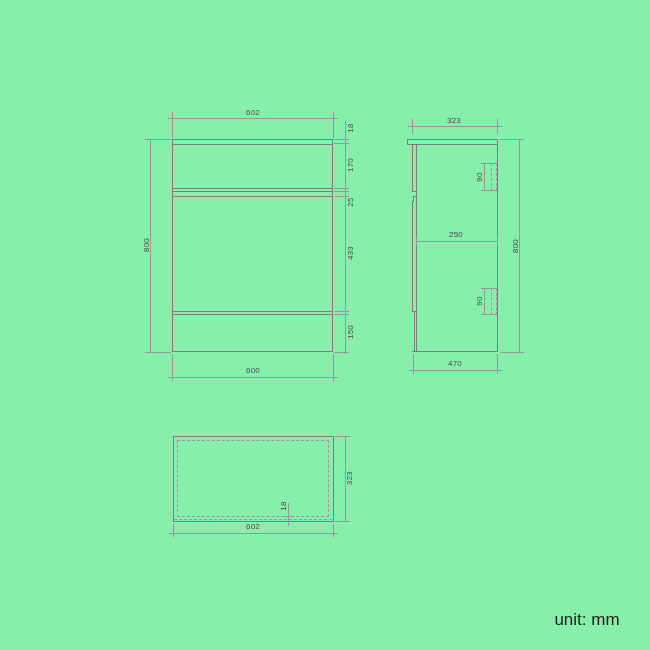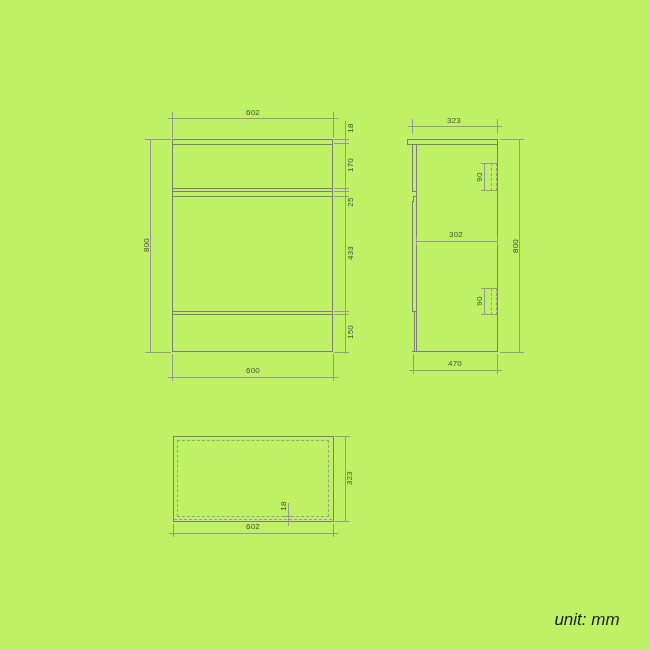--- a/index.html
+++ b/index.html
@@ -1,29 +1,29 @@
 <!DOCTYPE html>
 <html><head>
 <meta charset="utf-8">
 <style>
   html,body{margin:0;padding:0;background:#ffffff;}
-  #canvas{position:relative;width:650px;height:650px;background:#bef264;overflow:hidden;
+  #canvas{position:relative;width:650px;height:650px;background:#86efac;overflow:hidden;
           font-family:"Liberation Sans",sans-serif;}
   
   .h{position:absolute;height:1px;background:#7d7d7d;}
   .v{position:absolute;width:1px;background:#7d7d7d;}
   .h.d,.v.d{background:#979797;}            
   .rect{position:absolute;border:1px solid #7d7d7d;background:transparent;box-sizing:border-box;}
   .dashrect{position:absolute;border:1px dashed #9a9a9a;background:transparent;box-sizing:border-box;}
   .dashh{position:absolute;height:0;border-top:1px dashed #9a9a9a;}
   
   .lbl{position:absolute;transform:translate(-50%,-50%);font-size:8px;line-height:9px;
        color:#4a4a4a;white-space:nowrap;letter-spacing:0.2px;}
   .lbl.rot{transform:translate(-50%,-50%) rotate(-90deg);}
-  .unit{position:absolute;transform:translate(-50%,-50%);font-size:17px;color:#1c1c1c;white-space:nowrap;font-style:italic;}
+  .unit{position:absolute;transform:translate(-50%,-50%);font-size:17px;color:#1c1c1c;white-space:nowrap;}
 </style>
 </head>
 <body>
 
 <div id="canvas">
 
   <div>
 
     <div class="rect" style="left:172px;top:139px;width:161px;height:213px;"></div>
     <div class="h" style="left:173px;top:144px;width:159px;"></div>
@@ -81,21 +81,21 @@
     <div class="dashrect" style="left:491px;top:288px;width:6px;height:27px;"></div>
 
     <div class="h d" style="left:408px;top:126px;width:94px;"></div>
     <div class="v d" style="left:412px;top:119px;height:15px;"></div>
     <div class="v d" style="left:497px;top:119px;height:15px;"></div>
     <div class="lbl" style="left:454px;top:120px;">323</div>
 
     <div class="h d" style="left:416px;top:241px;width:82px;"></div>
     <div class="v d" style="left:416px;top:237px;height:9px;"></div>
     <div class="v d" style="left:497px;top:237px;height:9px;"></div>
-    <div class="lbl" style="left:456px;top:234px;">302</div>
+    <div class="lbl" style="left:456px;top:234px;">250</div>
 
     <div class="h d" style="left:409px;top:370px;width:93px;"></div>
     <div class="v d" style="left:413px;top:354px;height:20px;"></div>
     <div class="v d" style="left:497px;top:354px;height:20px;"></div>
     <div class="lbl" style="left:455px;top:363px;">470</div>
 
     <div class="v d" style="left:519px;top:139px;height:214px;"></div>
     <div class="h d" style="left:500px;top:139px;width:24px;"></div>
     <div class="h d" style="left:500px;top:352px;width:24px;"></div>
     <div class="lbl rot" style="left:515px;top:246px;">800</div>

